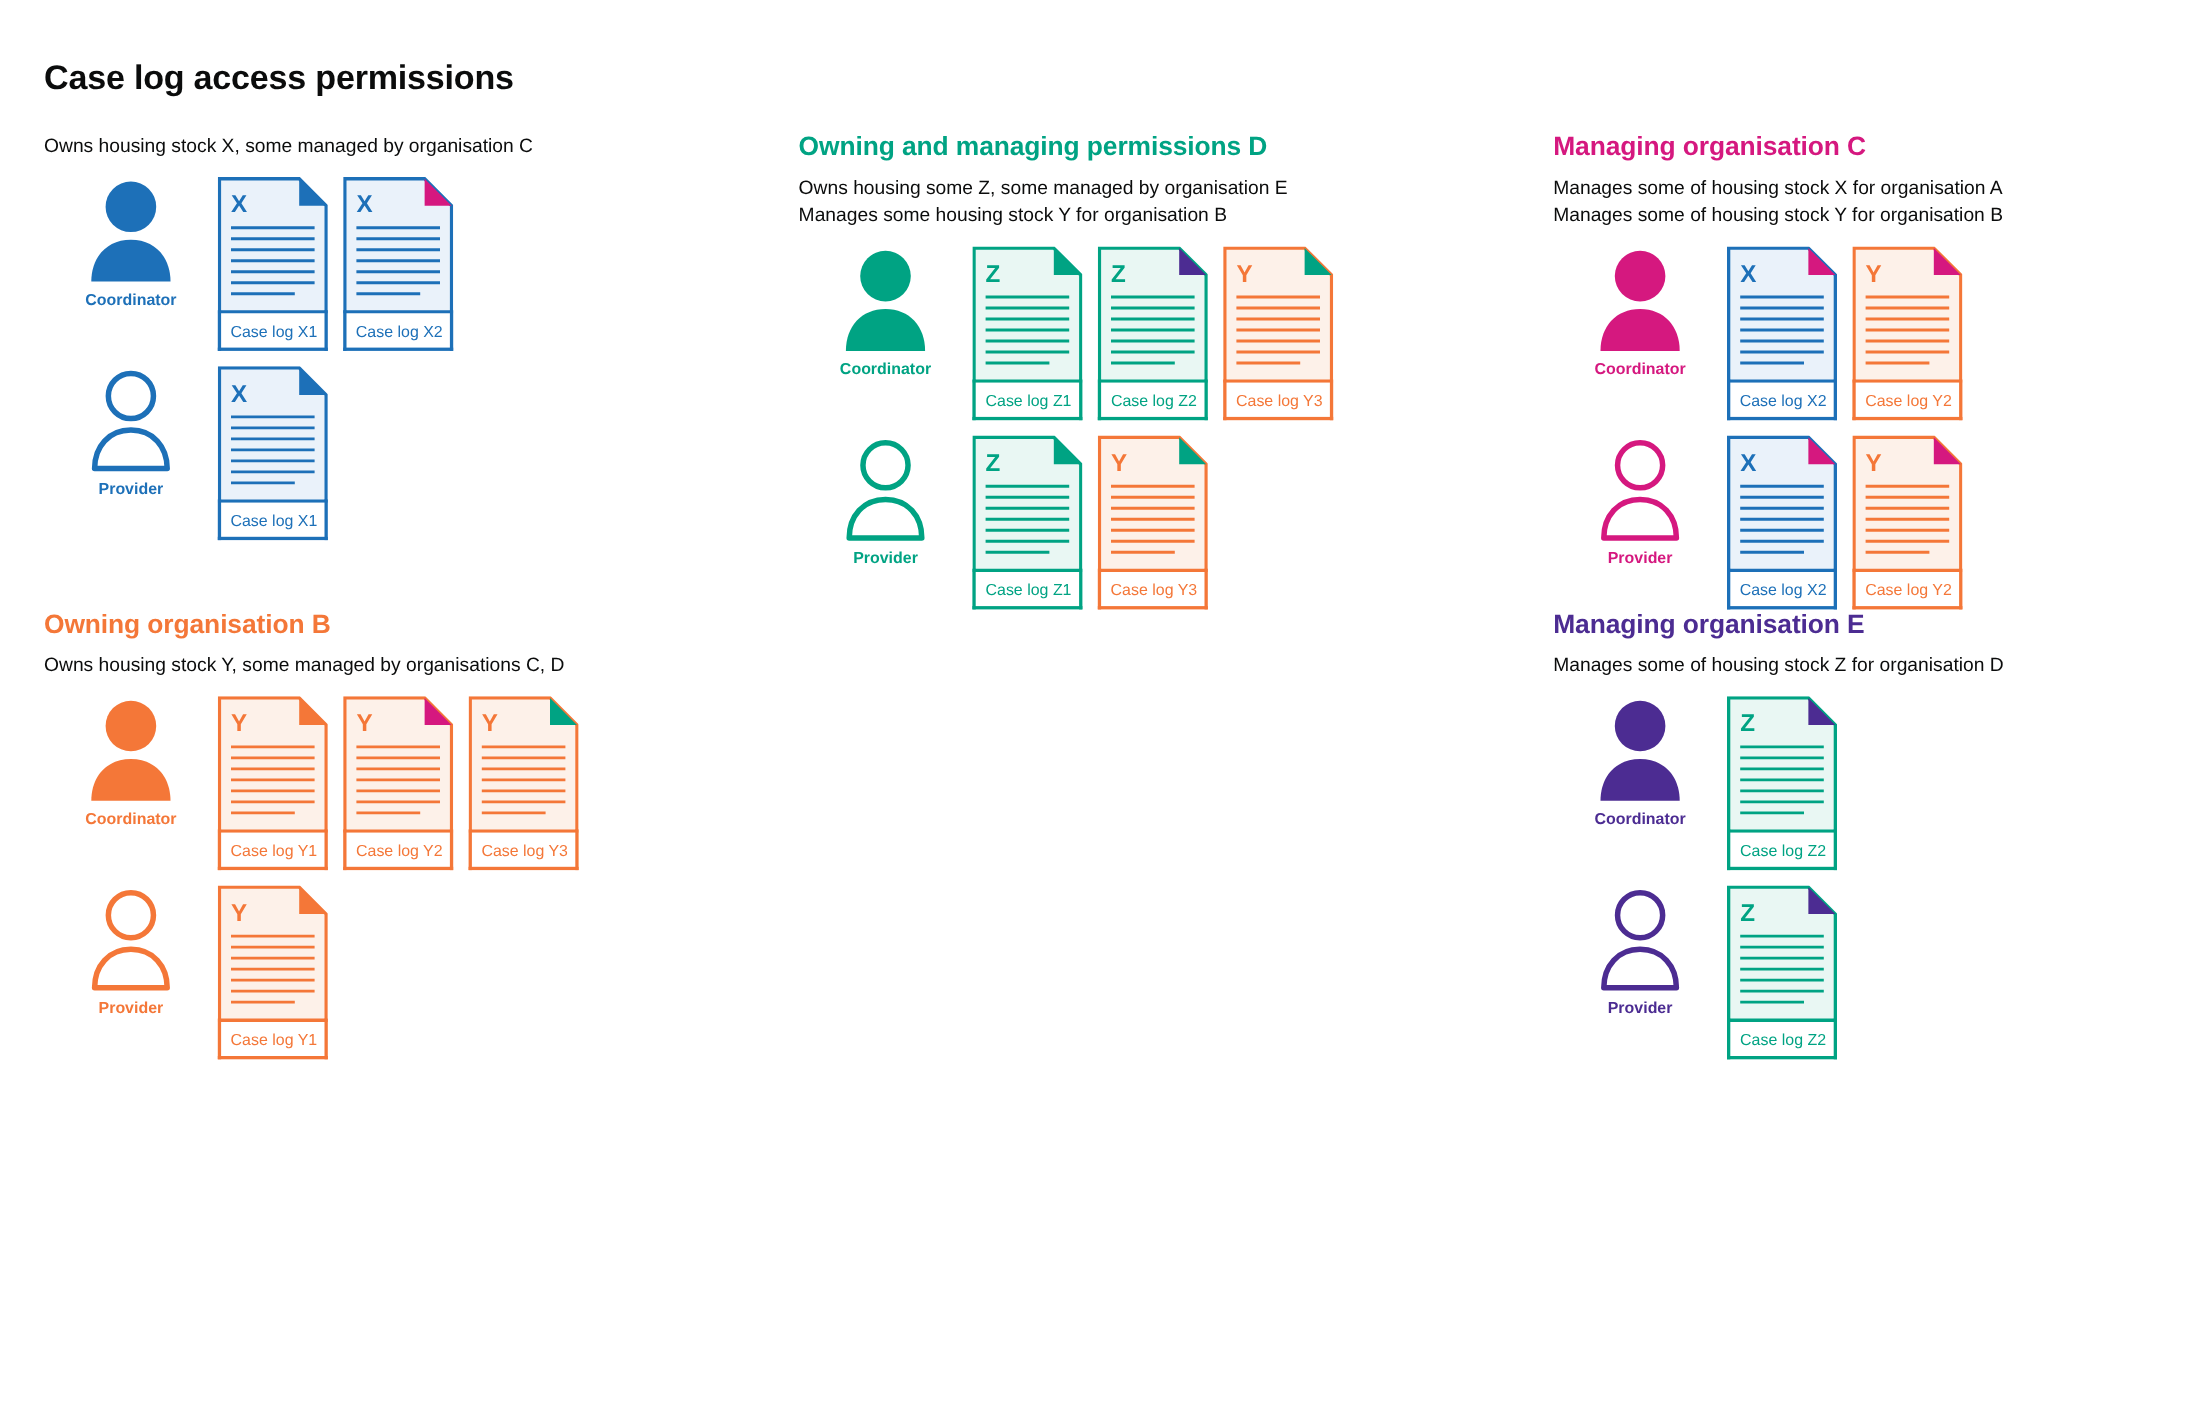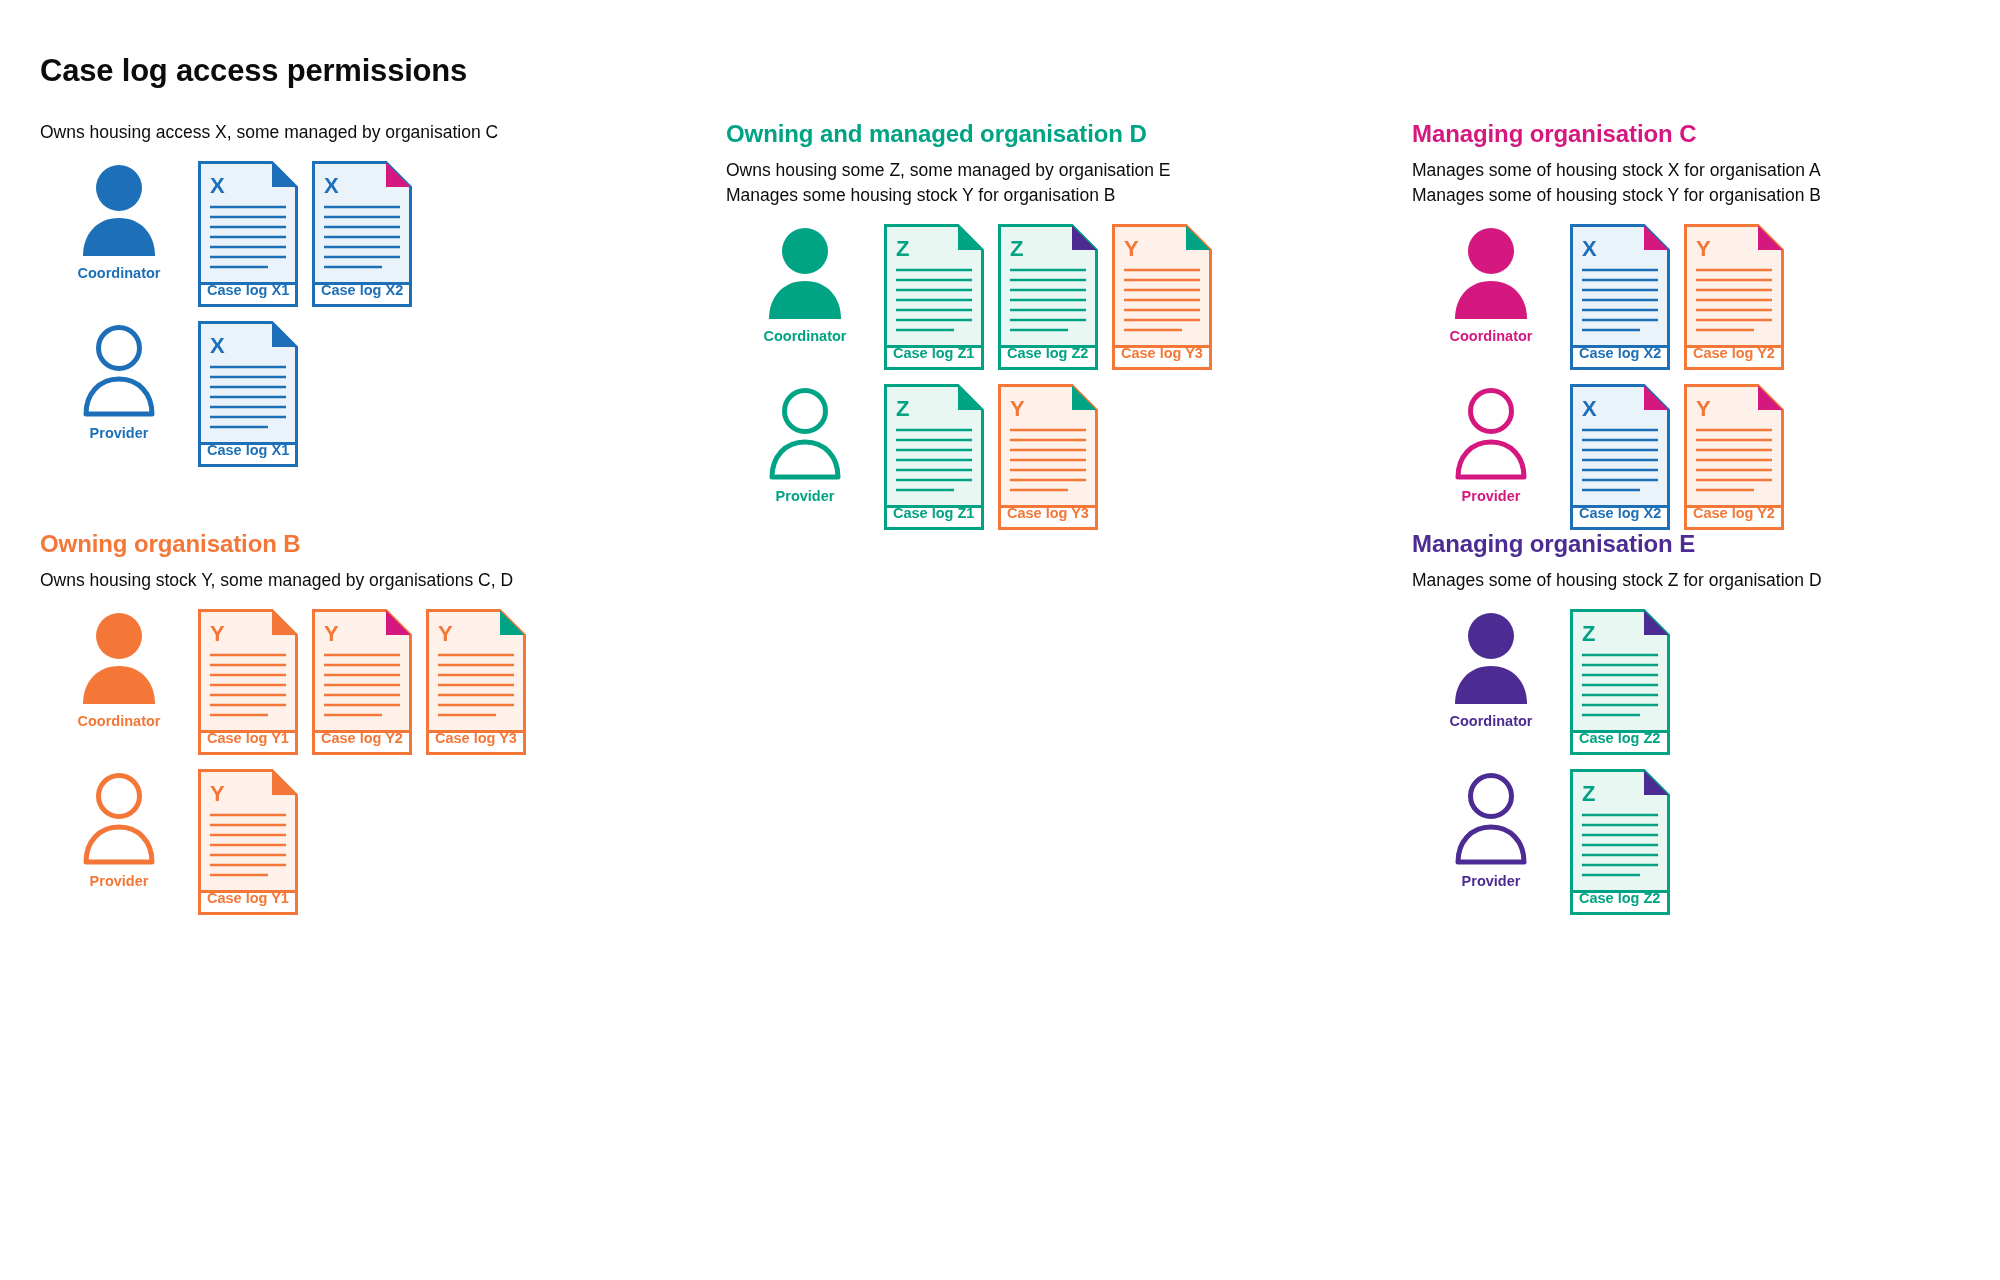--- a/index.html
+++ b/index.html
@@ -98,36 +98,37 @@
     flex-direction: column;
     align-items: stretch;
   }
   .doc-svg {
     width: 100px;
     height: 124px;
     display: block;
   }
   .doc-label {
     font-size: 14.5px;
-    font-weight: bold;
+    font-weight: normal;
     margin-top: 0px;
-    padding: 0 4px 6px 6px;
+    padding: 12px 4px 6px 6px;
     white-space: nowrap;
+    text-align: center;
   }
 </style>
 </head>
 <body>
 
 <div class="page">
   <div class="page-title">Case log access permissions</div>
   <div class="grid" id="grid">
       <div class="row" style="margin-top: 0px;">
         <div class="col">
           <div class="org-desc">
-            <div>Owns housing access X, some managed by organisation C</div>
+            <div>Owns housing stock X, some managed by organisation C</div>
           </div>
           <div class="user-block">
             <div class="user-cell">
               <div>
                 <svg class="avatar" viewBox="0 0 82 100" xmlns="http://www.w3.org/2000/svg">
                   <circle cx="41" cy="27" r="23" fill="#1d70b8"></circle>
                   <path d="M41 57 C19 57 5 73 5 95 L77 95 C77 73 63 57 41 57 Z" fill="#1d70b8"></path>
                 </svg>
               </div>
               <div class="user-label" style="color: rgb(29, 112, 184);">Coordinator</div>
@@ -194,21 +195,21 @@
                     <line x1="12" y1="96" x2="88" y2="96" stroke="#1d70b8" stroke-width="2.6"></line>
                     <line x1="12" y1="106" x2="70" y2="106" stroke="#1d70b8" stroke-width="2.6"></line>
                   </svg>
                 </div>
                 <div class="doc-label" style="color: rgb(29, 112, 184); border-top: none; border-right: 3px solid rgb(29, 112, 184); border-bottom: 3px solid rgb(29, 112, 184); border-left: 3px solid rgb(29, 112, 184); border-image: initial; margin-top: -3px; box-sizing: border-box;">Case log X1</div>
               </div>
             </div>
           </div>
         </div>
         <div class="col">
-          <div class="org-title" style="color: rgb(0, 163, 131);">Owning and managed organisation D</div>
+          <div class="org-title" style="color: rgb(0, 163, 131);">Owning and managing permissions D</div>
           <div class="org-desc">
             <div>Owns housing some Z, some managed by organisation E</div>
             <div>Manages some housing stock Y for organisation B</div>
           </div>
           <div class="user-block">
             <div class="user-cell">
               <div>
                 <svg class="avatar" viewBox="0 0 82 100" xmlns="http://www.w3.org/2000/svg">
                   <circle cx="41" cy="27" r="23" fill="#00a383"></circle>
                   <path d="M41 57 C19 57 5 73 5 95 L77 95 C77 73 63 57 41 57 Z" fill="#00a383"></path>

